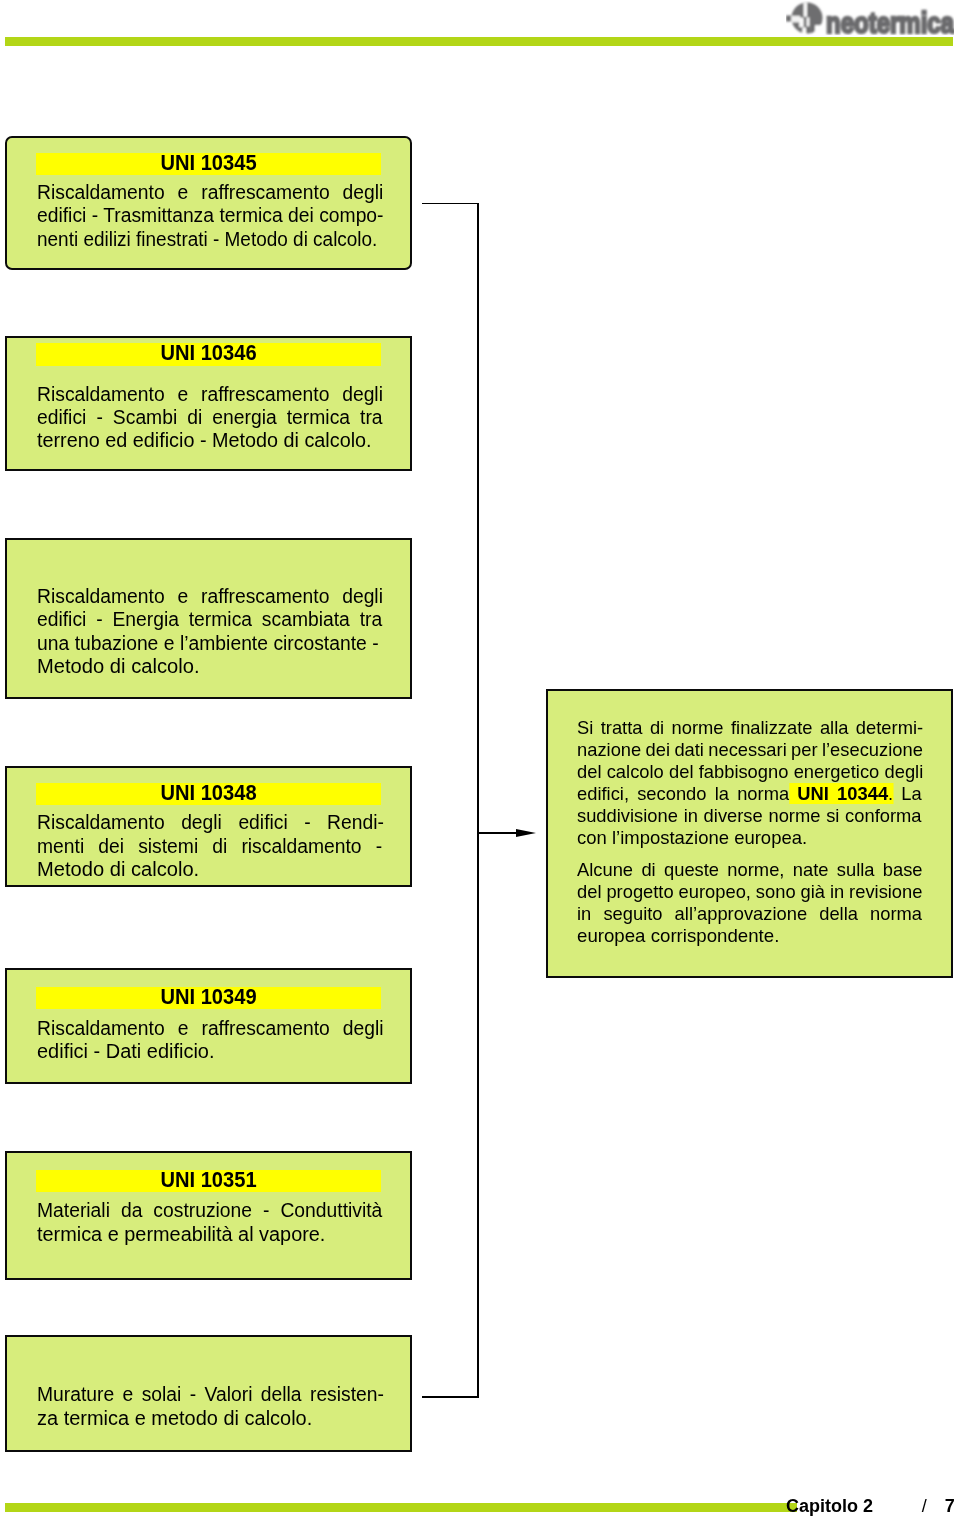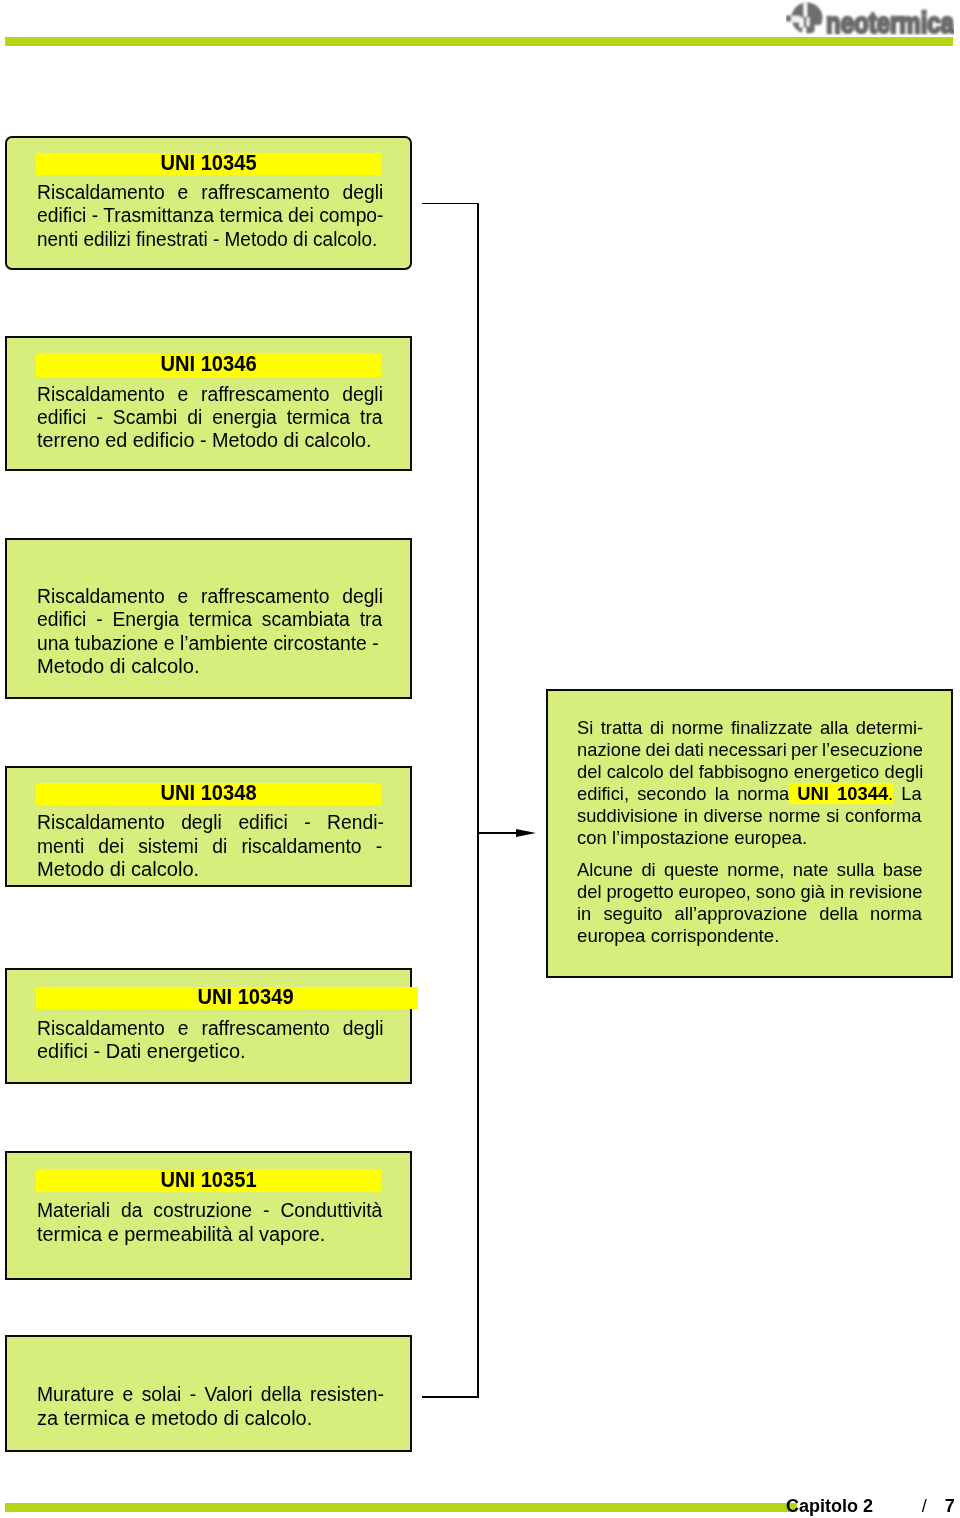--- a/index.html
+++ b/index.html
@@ -77,21 +77,21 @@
   <div id="boxes">
       <div class="nbox" style="top: 135.5px; height: 134.5px; border-radius: 7px;">
         <div class="title" style="top: 15.4px;"><span>UNI 10345</span></div>
         <div class="body" style="top: 43.6px;">
           <div class="tl" style="word-spacing: 7.85px; transform: scaleX(0.965);">Riscaldamento e raffrescamento degli</div>
           <div class="tl" style="word-spacing: 0.02px; transform: scaleX(0.965);">edifici - Trasmittanza termica dei compo-</div>
           <div class="tl" style="word-spacing: 0px; transform: scaleX(0.948);">nenti edilizi finestrati - Metodo di calcolo.</div>
         </div>
       </div>
       <div class="nbox" style="top: 336px; height: 134.7px;">
-        <div class="title" style="top: 16px;"><span>UNI 10346</span></div>
+        <div class="title" style="top: 5px;"><span>UNI 10346</span></div>
         <div class="body" style="top: 44.5px;">
           <div class="tl" style="word-spacing: 7.71px; transform: scaleX(0.965);">Riscaldamento e raffrescamento degli</div>
           <div class="tl" style="word-spacing: 4.85px; transform: scaleX(0.965);">edifici - Scambi di energia termica tra</div>
           <div class="tl" style="word-spacing: 0px; transform: scaleX(0.99);">terreno ed edificio - Metodo di calcolo.</div>
         </div>
       </div>
       <div class="nbox" style="top: 538.2px; height: 161.3px;">
         <div class="body" style="top: 44.8px;">
           <div class="tl" style="word-spacing: 7.71px; transform: scaleX(0.965);">Riscaldamento e raffrescamento degli</div>
           <div class="tl" style="word-spacing: 4.62px; transform: scaleX(0.965);">edifici - Energia termica scambiata tra</div>
@@ -101,24 +101,24 @@
       </div>
       <div class="nbox" style="top: 765.7px; height: 121px;">
         <div class="title" style="top: 15.2px;"><span>UNI 10348</span></div>
         <div class="body" style="top: 43.8px;">
           <div class="tl" style="word-spacing: 11.52px; transform: scaleX(0.965);">Riscaldamento degli edifici - Rendi-</div>
           <div class="tl" style="word-spacing: 9.05px; transform: scaleX(0.965);">menti dei sistemi di riscaldamento -</div>
           <div class="tl" style="word-spacing: 0px; transform: scaleX(1.006);">Metodo di calcolo.</div>
         </div>
       </div>
       <div class="nbox" style="top: 967.8px; height: 116.5px;">
-        <div class="title" style="top: 17.1px; padding-left: 37px;"><span>UNI 10349</span></div>
+        <div class="title" style="top: 17.1px;"><span>UNI 10349</span></div>
         <div class="body" style="top: 46.8px;">
           <div class="tl" style="word-spacing: 7.95px; transform: scaleX(0.965);">Riscaldamento e raffrescamento degli</div>
-          <div class="tl" style="word-spacing: 0px; transform: scaleX(0.998);">edifici - Dati energetico.</div>
+          <div class="tl" style="word-spacing: 0px; transform: scaleX(0.998);">edifici - Dati edificio.</div>
         </div>
       </div>
       <div class="nbox" style="top: 1150.9px; height: 129px;">
         <div class="title" style="top: 16.7px;"><span>UNI 10351</span></div>
         <div class="body" style="top: 46.5px;">
           <div class="tl" style="word-spacing: 5.82px; transform: scaleX(0.965);">Materiali da costruzione - Conduttività</div>
           <div class="tl" style="word-spacing: 0px; transform: scaleX(0.994);">termica e permeabilità al vapore.</div>
         </div>
       </div>
       <div class="nbox" style="top: 1334.9px; height: 116.8px;">

